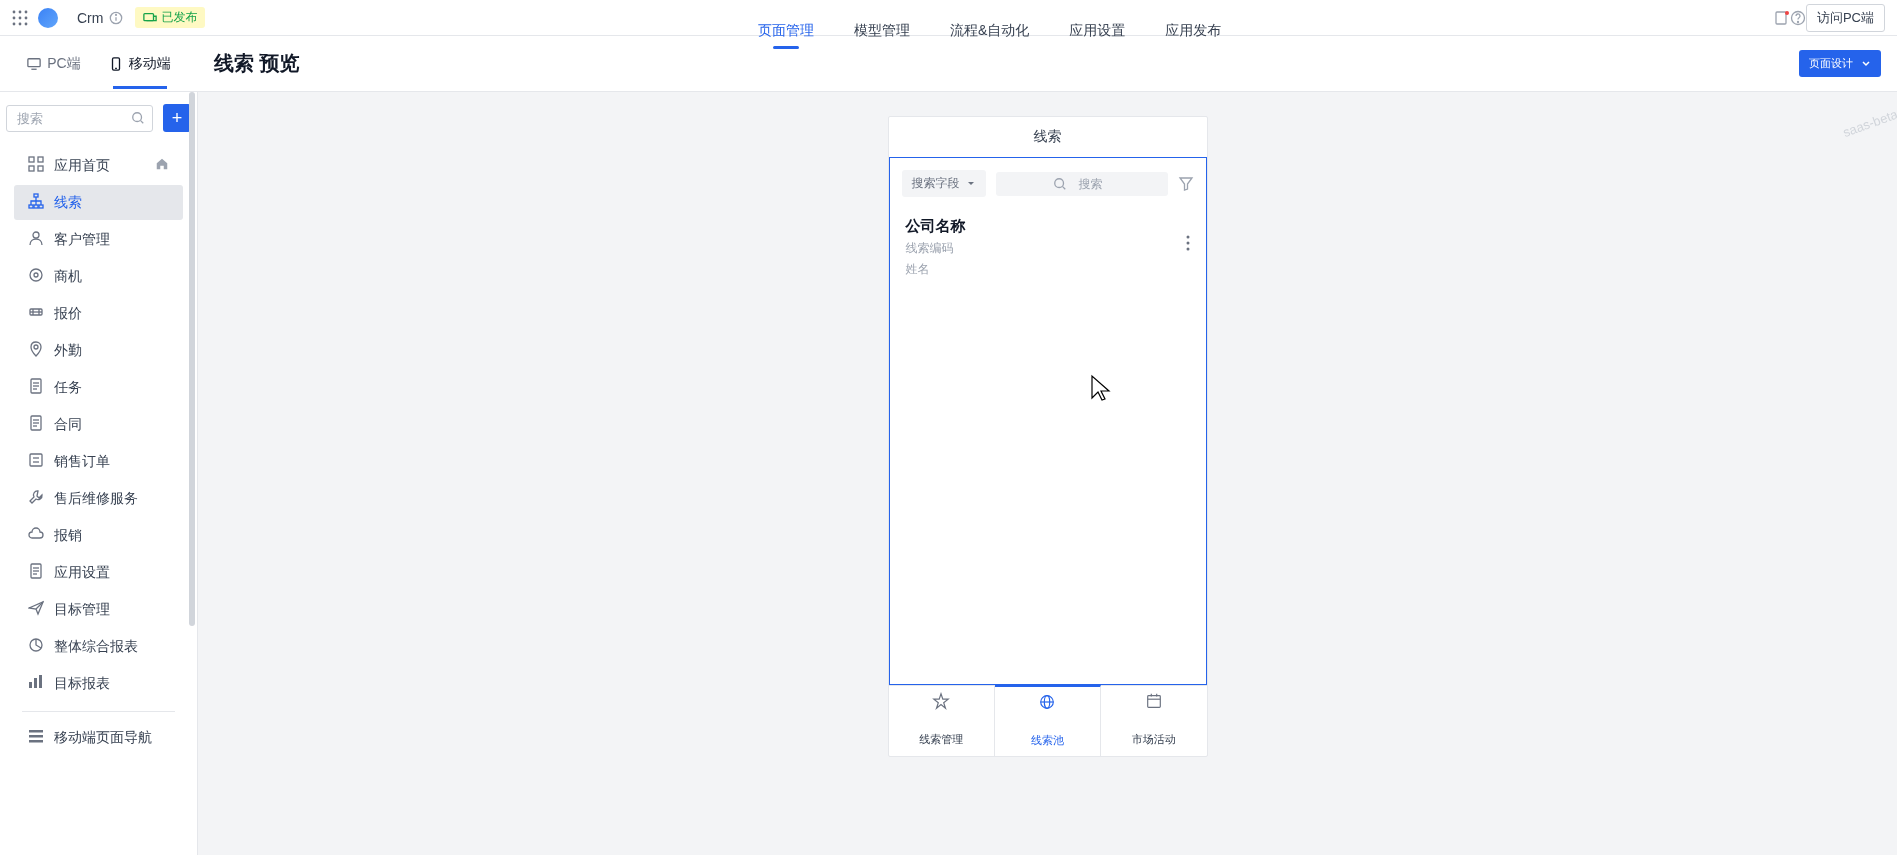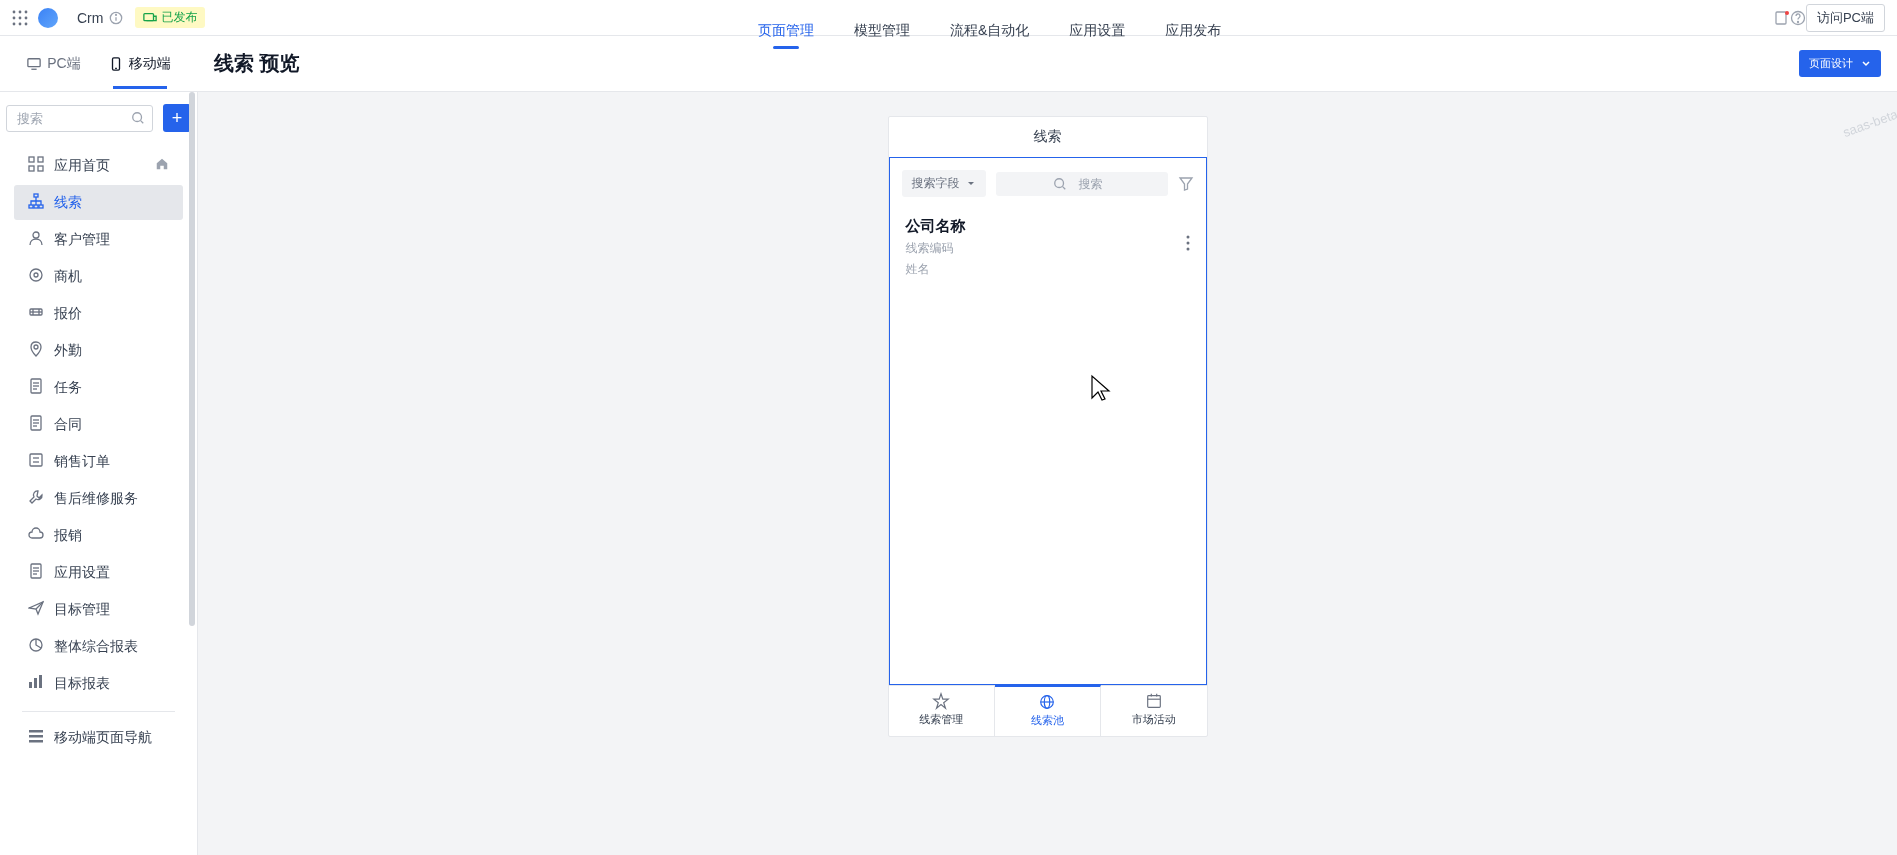--- a/index.html
+++ b/index.html
@@ -164,21 +164,21 @@
     .card-sub { font-size: 12px; color: #9ca3af; }
     .card-more { color: #6b7280; cursor: pointer; padding-top: 18px; }
     .cursor {
       position: absolute; left: 892px; top: 282px; pointer-events: none;
     }
     .mobile-bottom-nav {
       display: flex; border-top: 1px solid #e5e7eb;
     }
     .bottom-nav-item {
       flex: 1; display: flex; flex-direction: column; align-items: center;
-      gap: 0; padding: 6px 0 8px; font-size: 11px; color: #374151;
+      gap: 20px; padding: 6px 0 8px; font-size: 11px; color: #374151;
       cursor: pointer; border-right: 1px solid #e5e7eb;
     }
     .bottom-nav-item:last-child { border-right: none; }
     .bottom-nav-item svg { width: 18px; height: 18px; color: #6b7280; }
     .bottom-nav-item.active { color: #2563eb; border-top: 2px solid #2563eb; margin-top: -1px; }
     .bottom-nav-item.active svg { color: #2563eb; }
   </style>
 </head>
 <body>
 

